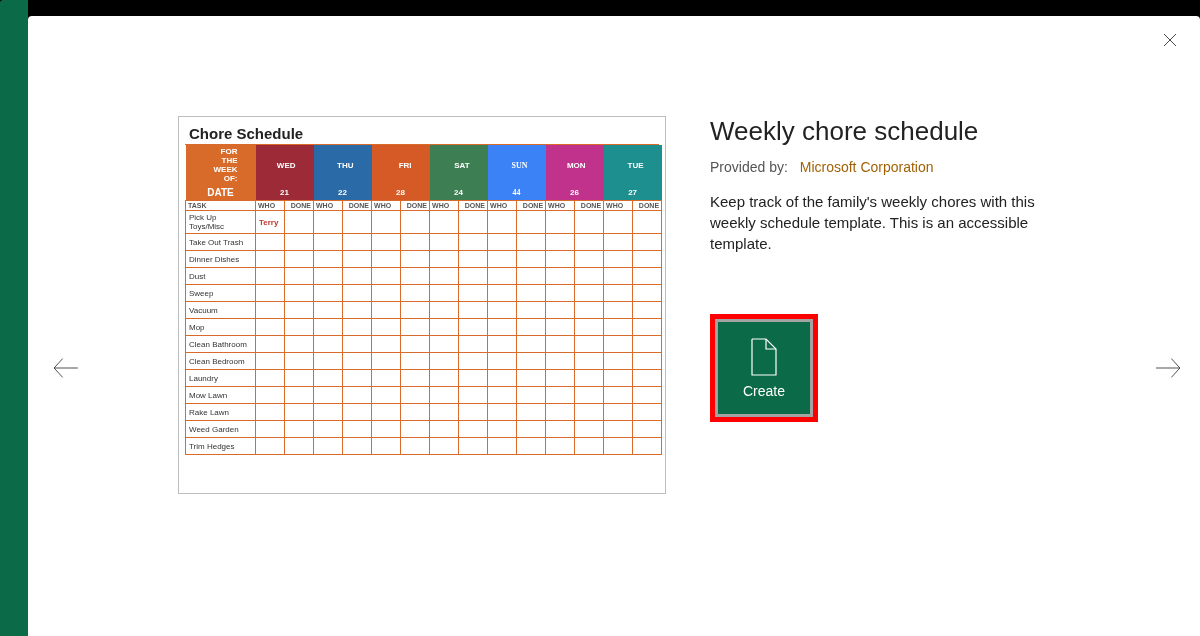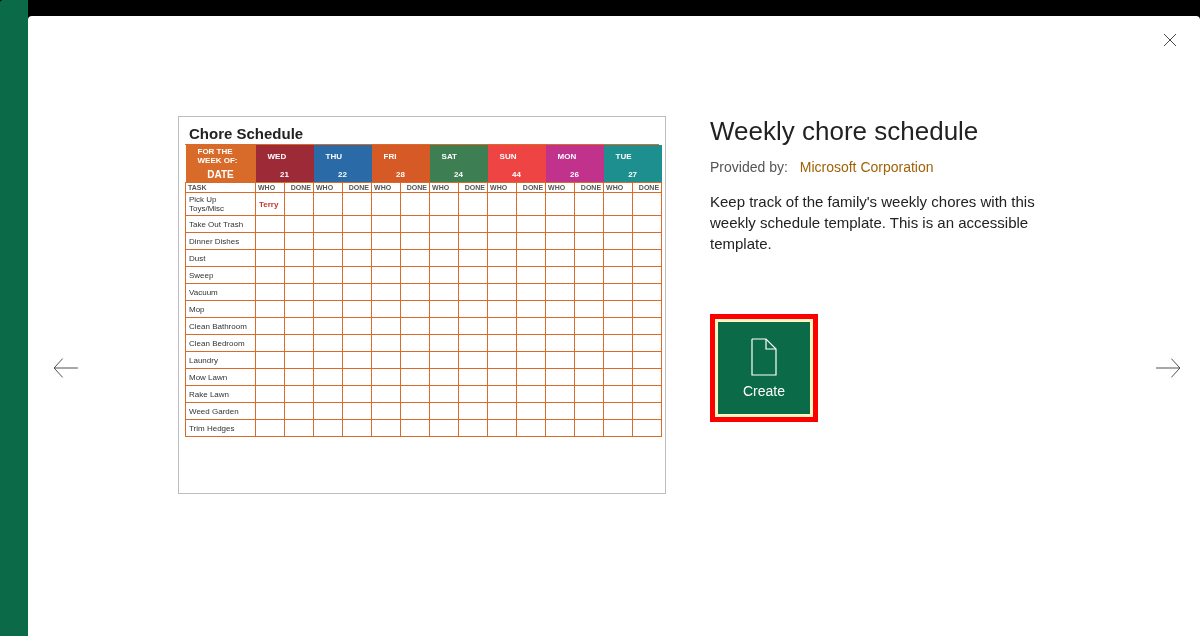--- a/index.html
+++ b/index.html
@@ -61,38 +61,38 @@
     .pv-title {
       font-size: 15px;
       font-weight: 700;
       color: #222;
       padding: 2px 4px;
       border-bottom: 1px solid #d86b2a;
     }
     .pv-table { width: 100%; border-collapse: collapse; table-layout: fixed; }
     .pv-head-row td {
       color: #fff;
-      text-align: left;
+      text-align: right;
       font-size: 8px;
       font-weight: 700;
-      padding: 2px 12px;
+      padding: 2px 18px;
     }
     .pv-sub-row td {
       color: #fff;
       text-align: center;
       font-size: 8px;
       font-weight: 700;
       padding: 2px 0;
     }
     .c-orange { background: #d86b2a; }
     .c-darkred { background: #9c2b37; }
     .c-blue { background: #2a6aa6; }
     .c-orange2 { background: #d65a25; }
     .c-green { background: #3d7f52; }
-    .c-purple { background: #ef4444; }
+    .c-purple { background: #3b82f6; font-family: Liberation Serif, serif; }
     .c-magenta { background: #c1328d; }
     .c-teal { background: #1d8f8f; }
     .pv-th-row td {
       font-size: 7px;
       color: #555;
       font-weight: 700;
       text-align: left;
       border: 1px solid #d86b2a;
       padding: 1px 2px;
       background: #fff;
@@ -132,21 +132,21 @@
       color: #222;
       line-height: 1.4;
       margin-bottom: 60px;
     }
     .create-wrap {
       display: inline-block;
       background: #ff0000;
       padding: 5px;
     }
     .create-inner {
-      background: #fef9c3;
+      background: #a3a3a3;
       padding: 3px;
     }
     .create-btn {
       width: 92px;
       height: 92px;
       background: #0b6a47;
       display: flex;
       flex-direction: column;
       align-items: center;
       justify-content: center;

